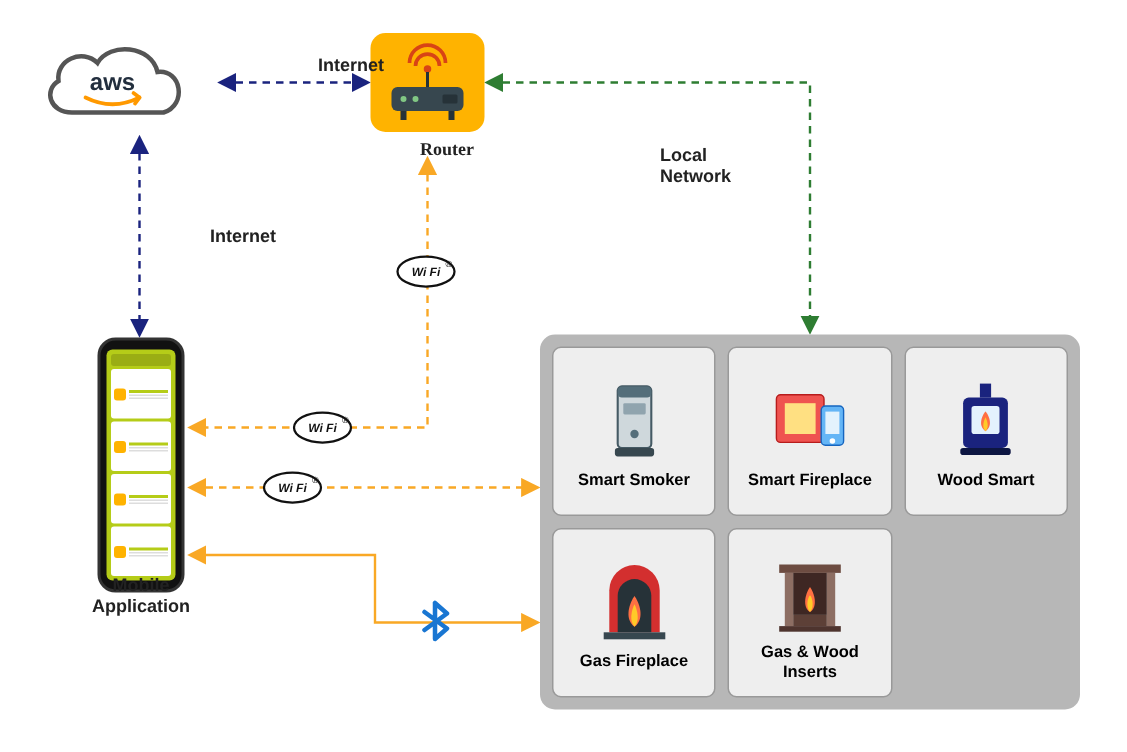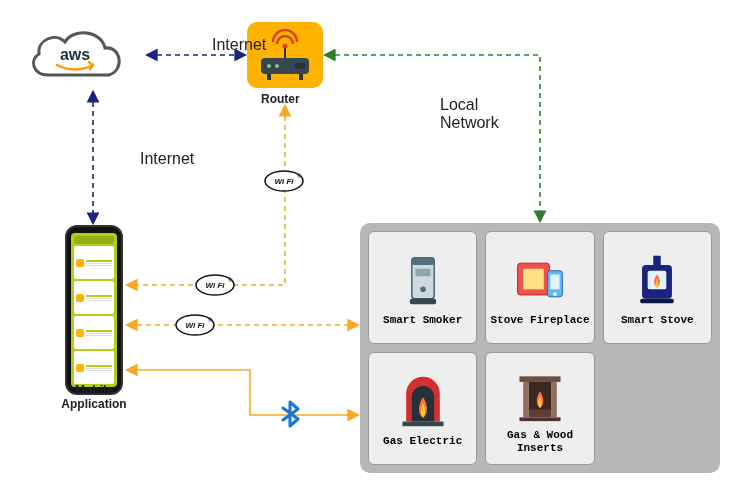--- a/index.html
+++ b/index.html
@@ -11,22 +11,22 @@
     position: relative;
     overflow: hidden;
   }
   .node-label {
     font-size: 12px;
     font-weight: 600;
     text-align: center;
     color: #222;
   }
   .edge-label {
-    font-size: 16px;
-    font-weight: 400;
+    font-size: 12px;
+    font-weight: 700;
     color: #222;
     position: absolute;
     padding-left: 40px;
   }
 
   
   .aws-cloud {
     position: absolute;
     left: 23px;
     top: 20px;
@@ -42,24 +42,25 @@
     width: 76px;
     height: 66px;
     background: #ffb300;
     border-radius: 10px;
     display: flex;
     align-items: center;
     justify-content: center;
   }
   .router-label {
     position: absolute;
-    left: 261px;
+    left: 240px;
     top: 92px;
     width: 76px;
-    text-align: left;
+    text-align: right;
+    font-family: Liberation Serif, serif;
   }
 
   
   .phone {
     position: absolute;
     left: 65px;
     top: 225px;
     width: 58px;
     height: 170px;
     background: #111;
@@ -110,21 +111,20 @@
     top: 223px;
     width: 360px;
     height: 250px;
     background: #b7b7b7;
     border-radius: 10px;
     padding: 8px;
     display: grid;
     grid-template-columns: repeat(3, 1fr);
     grid-template-rows: repeat(2, 1fr);
     gap: 8px;
-    font-family: Liberation Mono, monospace;
   }
   .device-cell {
     background: #eeeeee;
     border: 1px solid #999;
     border-radius: 6px;
     display: flex;
     flex-direction: column;
     align-items: center;
     justify-content: center;
     padding: 6px 4px 4px;
@@ -312,46 +312,46 @@
   <div class="device-cell">
     <div class="icon">
       <svg viewBox="0 0 60 60" width="56" height="56">
         <rect x="6" y="12" width="34" height="34" rx="3" fill="#ef5350" stroke="#b71c1c" stroke-width="1"></rect>
         <rect x="12" y="18" width="22" height="22" fill="#ffe082"></rect>
         <rect x="38" y="20" width="16" height="28" rx="3" fill="#64b5f6" stroke="#1565c0"></rect>
         <rect x="41" y="24" width="10" height="16" fill="#e3f2fd"></rect>
         <circle cx="46" cy="45" r="2" fill="#fff"></circle>
       </svg>
     </div>
-    <div class="dl">Stove Fireplace</div>
+    <div class="dl">Smart Fireplace</div>
   </div>
   <div class="device-cell">
     <div class="icon">
       <svg viewBox="0 0 60 60" width="56" height="56">
         <rect x="26" y="4" width="8" height="10" fill="#1a237e"></rect>
         <rect x="14" y="14" width="32" height="36" rx="4" fill="#1a237e"></rect>
         <rect x="20" y="20" width="20" height="20" rx="2" fill="#e3f2fd"></rect>
         <path d="M30 38 C24 34 28 26 30 24 C32 26 36 34 30 38 Z" fill="#ff7043"></path>
         <path d="M30 38 C27 35 29 30 30 28 C31 30 33 35 30 38 Z" fill="#ffca28"></path>
         <rect x="12" y="50" width="36" height="5" rx="2" fill="#0d1642"></rect>
       </svg>
     </div>
-    <div class="dl">Smart Stove</div>
+    <div class="dl">Wood Smart</div>
   </div>
   <div class="device-cell">
     <div class="icon">
       <svg viewBox="0 0 60 60" width="56" height="56">
         <path d="M12 52 L12 22 A18 18 0 0 1 48 22 L48 52 Z" fill="#d32f2f"></path>
         <path d="M18 52 L18 26 A12 12 0 0 1 42 26 L42 52 Z" fill="#263238"></path>
         <path d="M30 48 C22 42 27 30 30 26 C33 30 38 42 30 48 Z" fill="#ff7043"></path>
         <path d="M30 48 C26 44 28 36 30 32 C32 36 34 44 30 48 Z" fill="#ffca28"></path>
         <rect x="8" y="52" width="44" height="5" fill="#37474f"></rect>
       </svg>
     </div>
-    <div class="dl">Gas Electric</div>
+    <div class="dl">Gas Fireplace</div>
   </div>
   <div class="device-cell">
     <div class="icon">
       <svg viewBox="0 0 60 60" width="56" height="56">
         <rect x="8" y="10" width="44" height="6" fill="#6d4c41"></rect>
         <rect x="12" y="16" width="6" height="38" fill="#8d6e63"></rect>
         <rect x="42" y="16" width="6" height="38" fill="#8d6e63"></rect>
         <rect x="18" y="16" width="24" height="30" fill="#3e2723"></rect>
         <path d="M30 44 C24 40 27 30 30 26 C33 30 36 40 30 44 Z" fill="#ff7043"></path>
         <path d="M30 44 C27 41 28 34 30 32 C32 34 33 41 30 44 Z" fill="#ffca28"></path>

